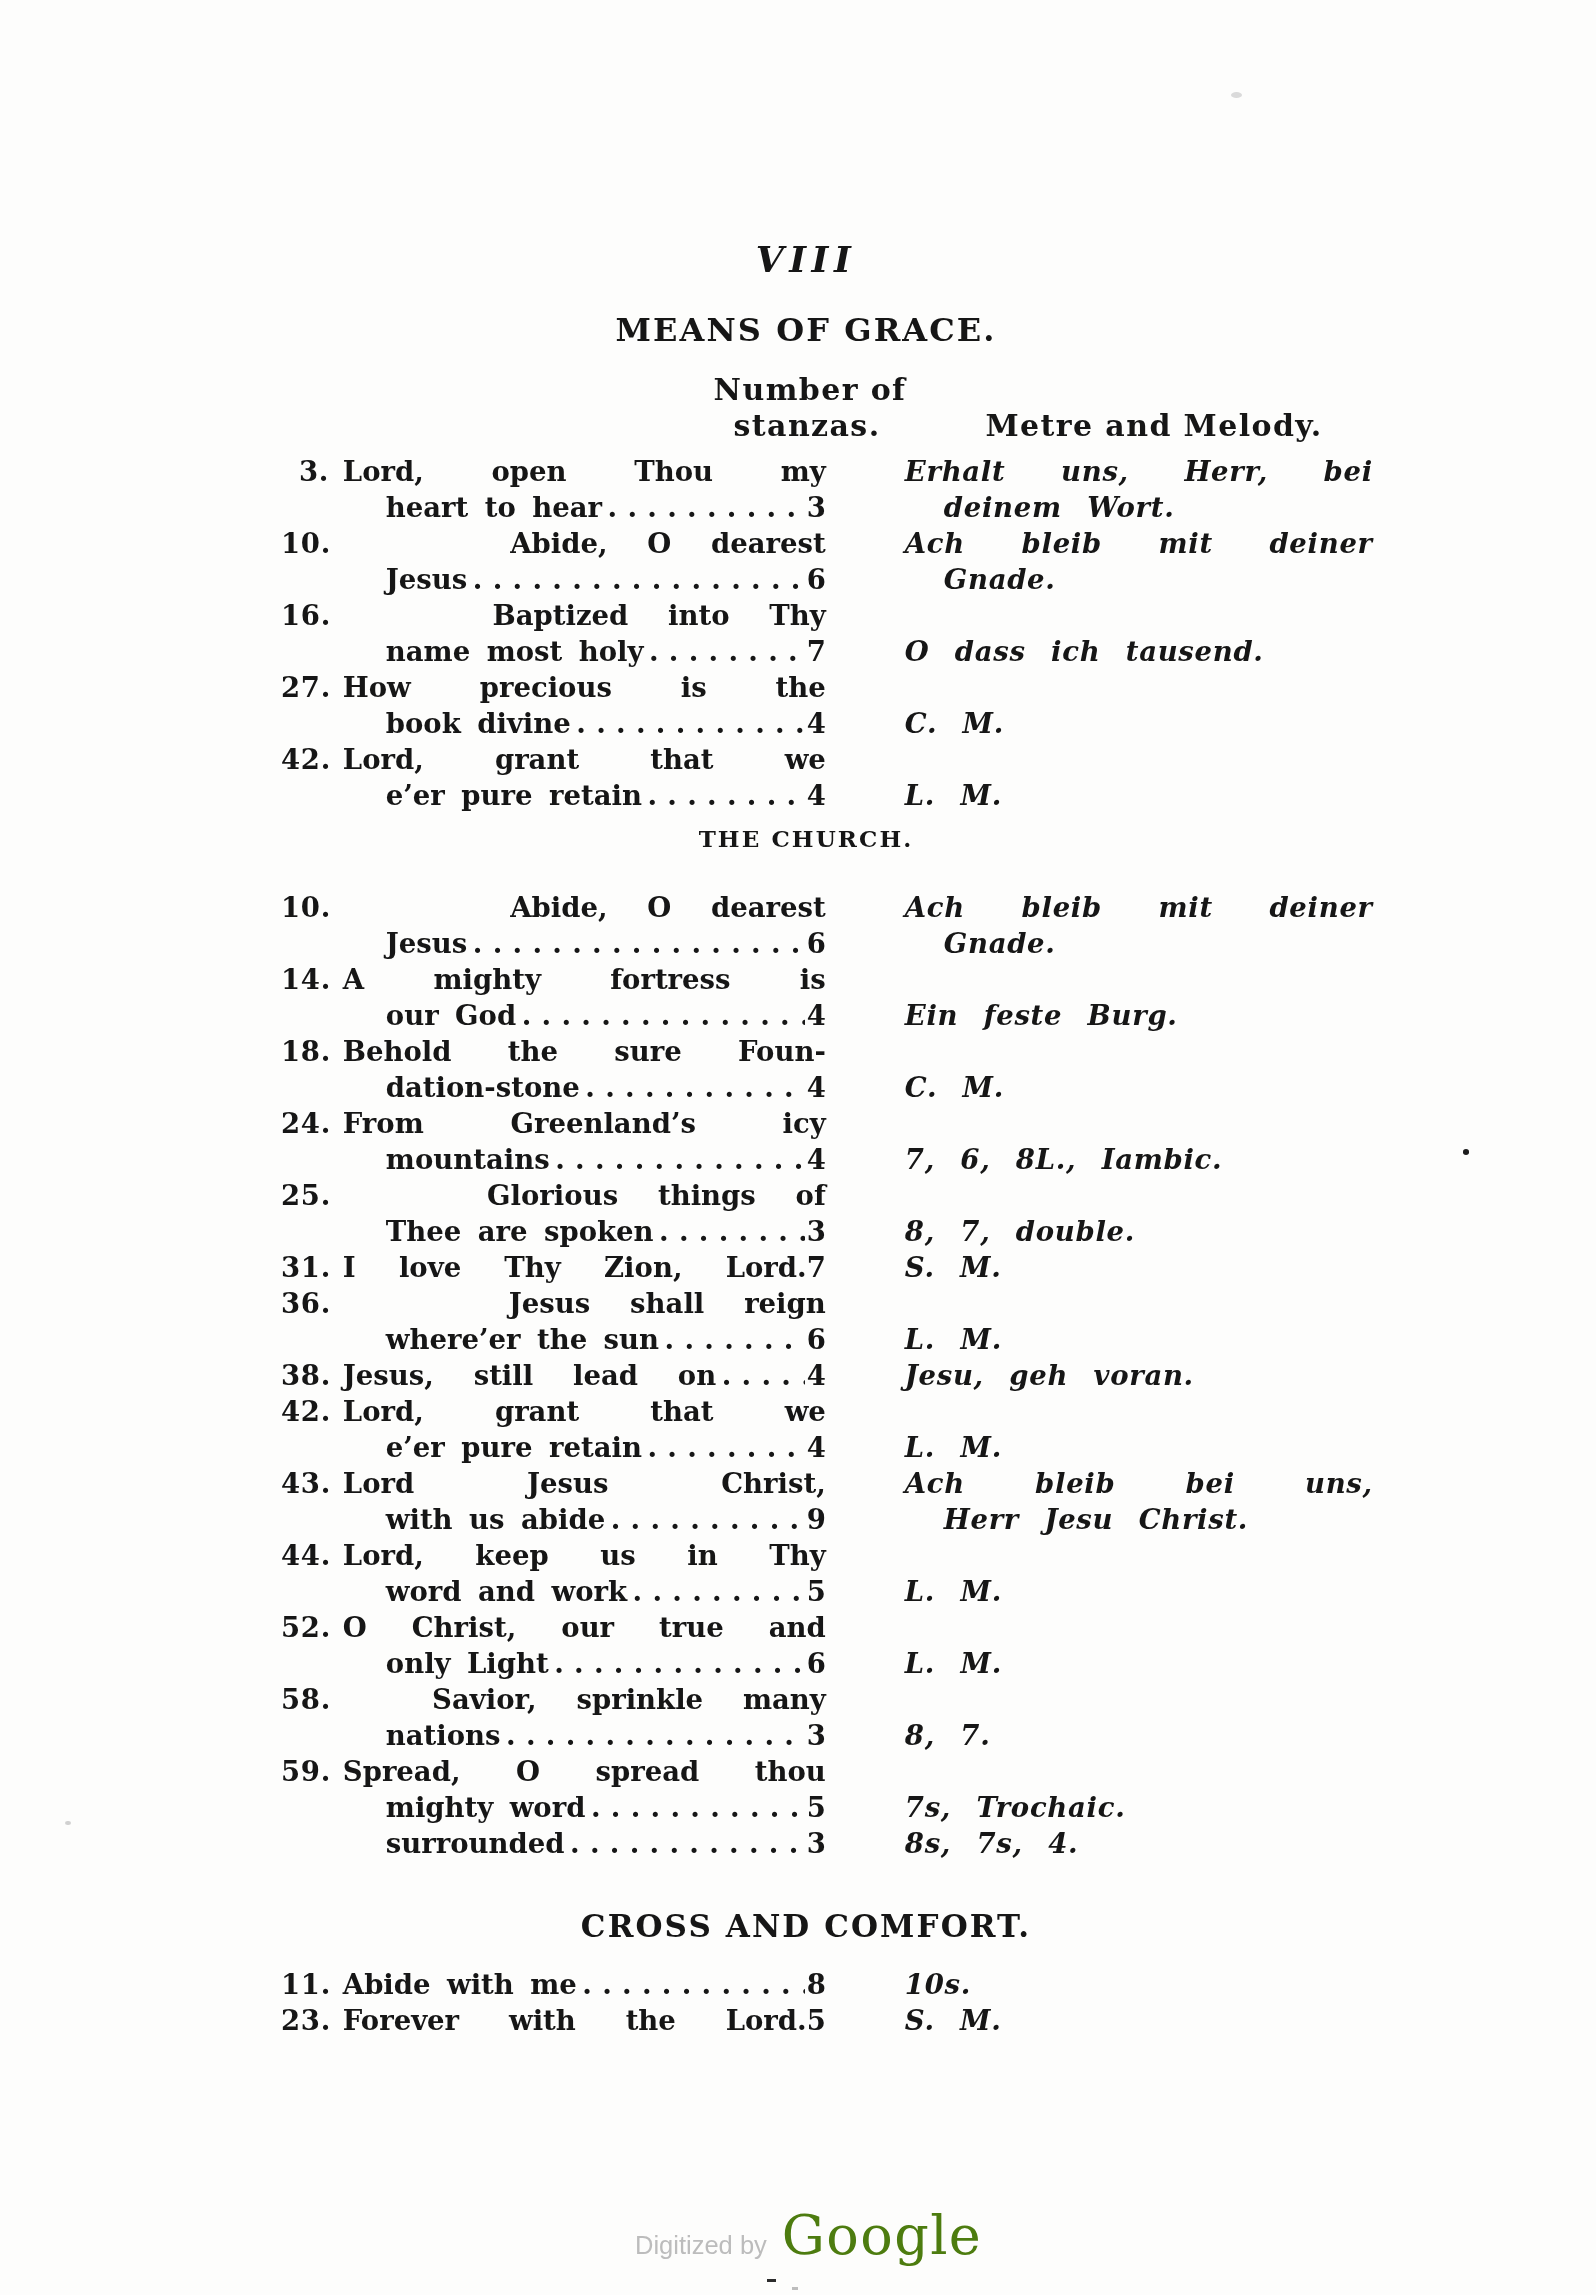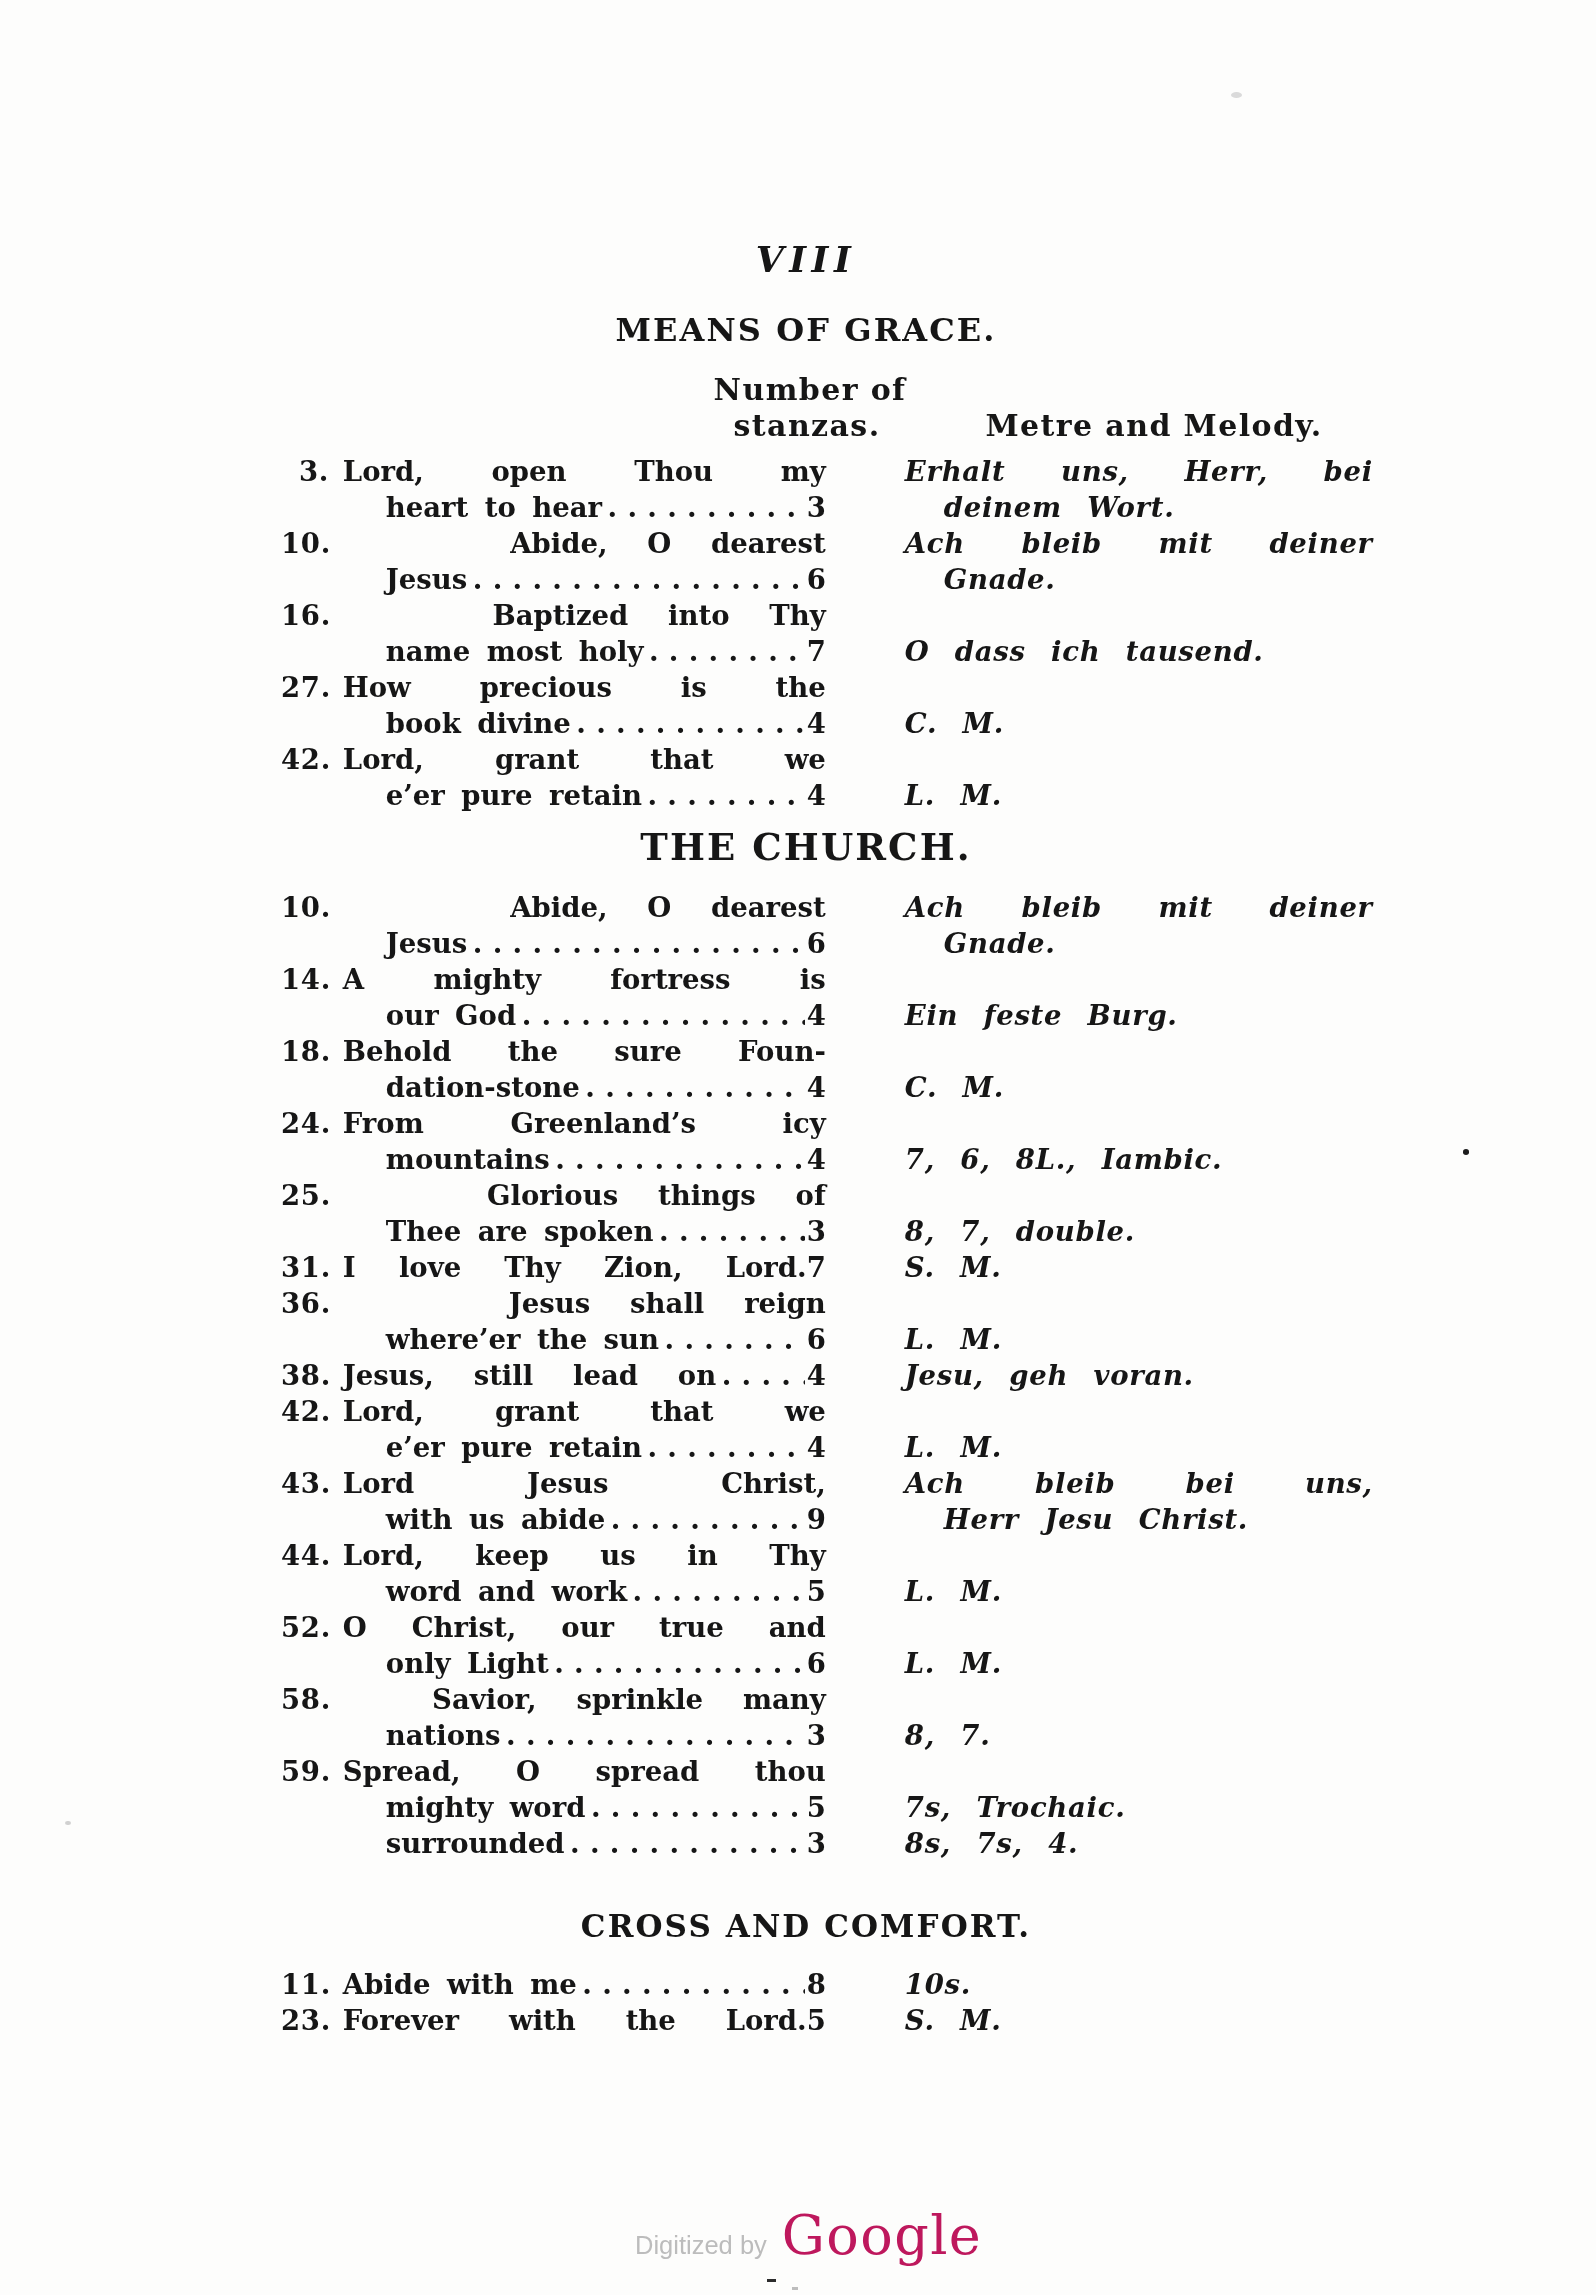--- a/index.html
+++ b/index.html
@@ -5,21 +5,21 @@
   html,body{margin:0;padding:0;}
   body{width:1597px;height:2295px;background:#fdfdfc;overflow:hidden;
        font-family:"DejaVu Serif","Liberation Serif",serif;color:#161616;}
   .page{position:relative;width:1597px;height:2295px;}
 
   
   .center-head{position:absolute;left:0;width:1597px;box-sizing:border-box;
                padding-left:15px;text-align:center;font-weight:700;white-space:nowrap;}
   #chapter{top:238px;font-size:36px;letter-spacing:5.5px;font-style:italic;}
   #sec0-title{top:311px;font-size:32px;letter-spacing:2.1px;}
-  #sec1-title{top:825px;font-size:37px;letter-spacing:2.1px;}
+  #sec1-title{top:825px;font-size:23px;letter-spacing:2.1px;}
   #sec2-title{top:1908px;font-size:31px;letter-spacing:2.1px;}
 
   
   .col-head{position:absolute;transform:translateX(-50%);font-weight:700;
             font-size:30px;letter-spacing:1.4px;white-space:nowrap;}
   #hdr-numberof{left:810px;top:372px;}
   #hdr-stanzas{left:807px;top:408px;}
   #hdr-metre{left:1154px;top:408px;}
 
   
@@ -40,21 +40,21 @@
          font-style:italic;word-spacing:0.55em;letter-spacing:0.7px;white-space:nowrap;}
   .mcell.mind{padding-left:39px;}
   .mcell.mjust{white-space:normal;text-align:justify;text-align-last:justify;}
 
   
   .watermark{position:absolute;left:635px;top:2204px;display:flex;
              align-items:baseline;gap:15px;}
   .wm-prefix{font-family:"Liberation Sans","DejaVu Sans",sans-serif;
              font-size:25.5px;color:#bcbcbc;font-weight:400;}
   .wm-brand{font-family:"DejaVu Serif","Liberation Serif",serif;
-            font-size:54px;color:#be185d;font-weight:400;letter-spacing:1.4px;}
+            font-size:54px;color:#4d7c0f;font-weight:400;letter-spacing:1.4px;}
 
   
   .speck{position:absolute;}
   #speck-a{left:1463px;top:1149px;width:6.2px;height:5.5px;background:#1c1c1c;border-radius:50%;}
   #speck-b{left:1231px;top:92px;width:11px;height:6.2px;background:#dadada;border-radius:50%;}
   #speck-c{left:767px;top:2279px;width:9px;height:3.4px;background:#2c2c2c;}
   #speck-d{left:792px;top:2287px;width:5.5px;height:2.8px;background:#bdbdbd;}
   #speck-e{left:65px;top:1821px;width:5.5px;height:4.1px;background:#d0d0d0;border-radius:50%;}
 </style>
 </head>

